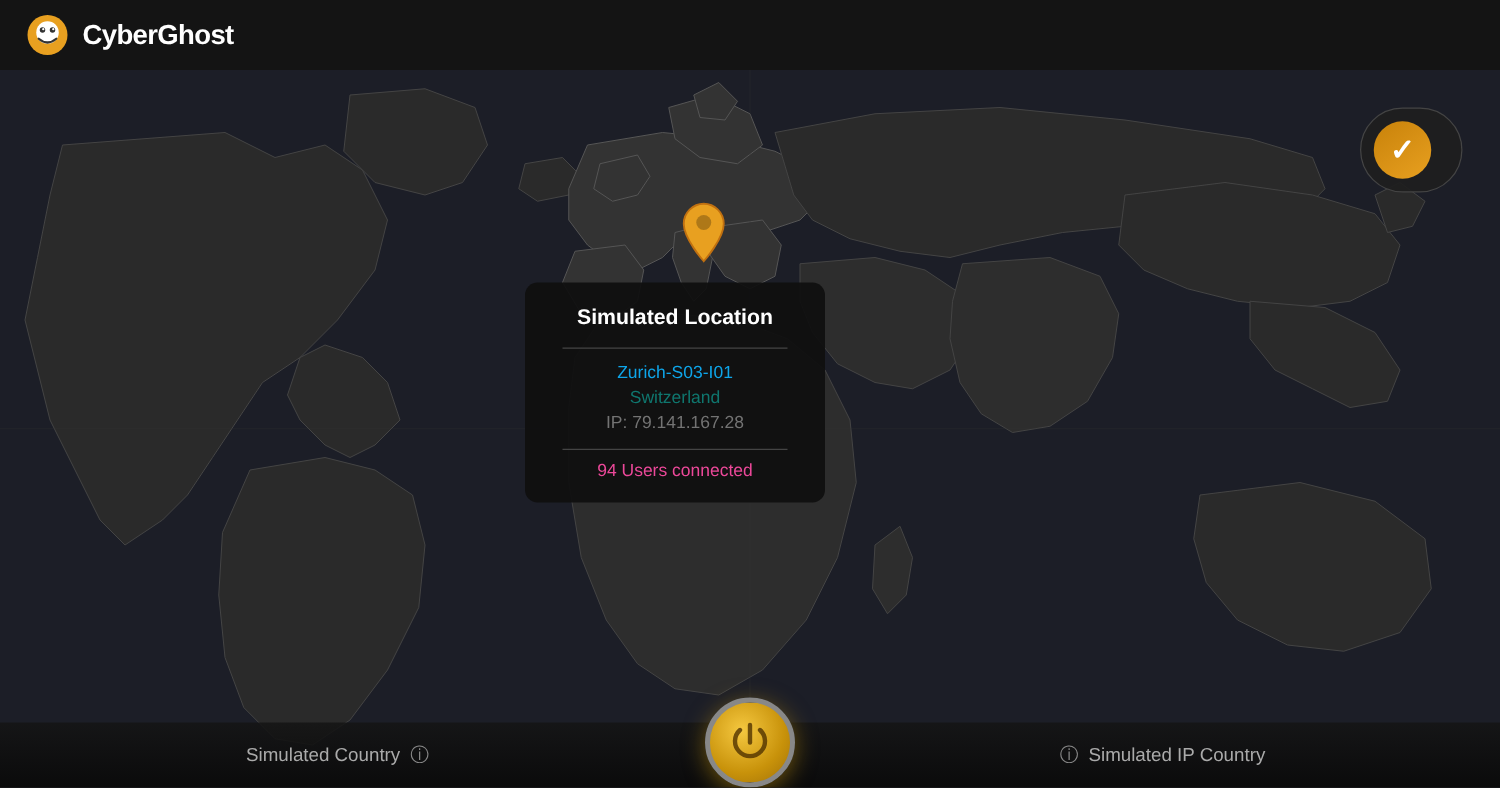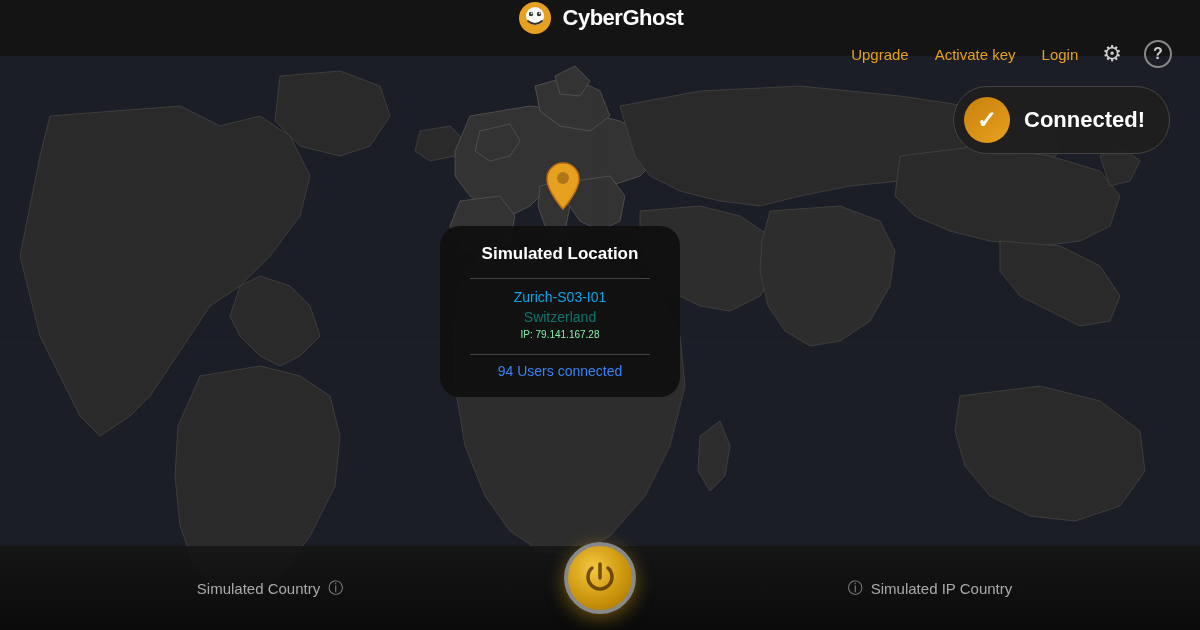--- a/index.html
+++ b/index.html
@@ -16,21 +16,20 @@
     
     #header {
       position: absolute;
       top: 0; left: 0; right: 0;
       height: 56px;
       background: rgba(20, 20, 20, 0.95);
       display: flex;
       align-items: center;
       padding: 0 20px;
       z-index: 100;
-      flex-direction: column;
     }
 
     #logo-area {
       display: flex;
       align-items: center;
       gap: 10px;
     }
 
     #logo-icon {
       width: 36px;
@@ -134,25 +133,24 @@
       width: 36px;
       height: 50px;
     }
 
     
     #location-popup {
       position: absolute;
       top: 170px;
       left: 420px;
       background: rgba(15, 15, 15, 0.93);
-      border-radius: 20px;
+      border-radius: 10px;
       padding: 18px 30px;
       text-align: center;
       min-width: 240px;
-      margin-left: 20px;
     }
 
     #popup-title {
       color: white;
       font-size: 17px;
       font-weight: bold;
       margin-bottom: 14px;
     }
 
     #popup-server {
@@ -161,41 +159,41 @@
       margin-bottom: 4px;
     }
 
     #popup-country {
       color: #0f766e;
       font-size: 14px;
       margin-bottom: 4px;
     }
 
     #popup-ip {
-      color: #86efac;
-      font-size: 10px;
+      color: #737373;
+      font-size: 14px;
       margin-bottom: 14px;
     }
 
     #popup-divider {
       border: none;
       border-top: 1px solid #444;
       margin: 10px 0;
     }
 
     #popup-users {
-      color: #3b82f6;
+      color: #ec4899;
       font-size: 14px;
     }
 
     
     #bottom-bar {
       position: absolute;
       bottom: 0; left: 0; right: 0;
-      height: 84px;
+      height: 52px;
       display: flex;
       align-items: center;
       background: linear-gradient(to top, rgba(10,10,10,0.97), rgba(20,20,20,0.85));
       margin-top: 23px;
     }
 
     #bottom-left {
       flex: 1;
       display: flex;
       align-items: center;
@@ -278,33 +276,20 @@
       <ellipse cx="18" cy="16" rx="9" ry="9" fill="white"></ellipse>
       <circle cx="14" cy="14" r="2.2" fill="#333"></circle>
       <circle cx="22" cy="14" r="2.2" fill="#333"></circle>
       <circle cx="14.6" cy="13.3" r="0.9" fill="white"></circle>
       <circle cx="22.6" cy="13.3" r="0.9" fill="white"></circle>
       <path d="M11 21 Q18 27 25 21" stroke="#333" stroke-width="1.8" fill="none" stroke-linecap="round"></path>
     </svg>
     <span id="logo-text">CyberGhost</span>
   </div>
 
-  <div id="nav-right">
-    <a class="nav-link">Upgrade</a>
-    <a class="nav-link">Activate key</a>
-    <a class="nav-link">Login</a>
-    <button class="nav-icon-btn">
-      <span class="gear-icon">⚙</span>
-    </button>
-    <button class="nav-icon-btn">
-      <span class="question-icon">
-        <span>?</span>
-      </span>
-    </button>
-  </div>
 </div>
 
 <div id="map-container">
 
   <svg id="world-map" viewBox="0 0 1200 574" preserveAspectRatio="xMidYMid slice">
     <rect width="1200" height="574" fill="#1a1a1a"></rect>
 
     <rect width="1200" height="574" fill="#1e2230" opacity="0.6"></rect>
 
     <path d="M50,60 L180,50 L220,70 L260,60 L290,80 L310,120 L300,160 L270,200 L240,230 L210,250 L190,280 L170,310 L150,340 L130,360 L100,380 L80,360 L60,320 L40,280 L30,240 L20,200 L30,150 L40,100 Z" fill="#2a2a2a" stroke="#444" stroke-width="0.8"></path>
@@ -365,21 +350,20 @@
     <div id="popup-country">Switzerland</div>
     <div id="popup-ip">IP: 79.141.167.28</div>
     <hr class="popup-divider2" style="border:none;border-top:1px solid #444;margin:8px 0;">
     <div id="popup-users">94 Users connected</div>
   </div>
 
   <div id="connected-badge">
     <div id="connected-check-circle">
       <span>✓</span>
     </div>
-    <span id="connected-text">Connected!</span>
   </div>
 
   <div id="bottom-bar">
     <div id="bottom-left">
       <span class="bottom-label">Simulated Country</span>
       <span class="info-icon">ⓘ</span>
     </div>
 
     <div id="bottom-center">
       <button id="power-button">

